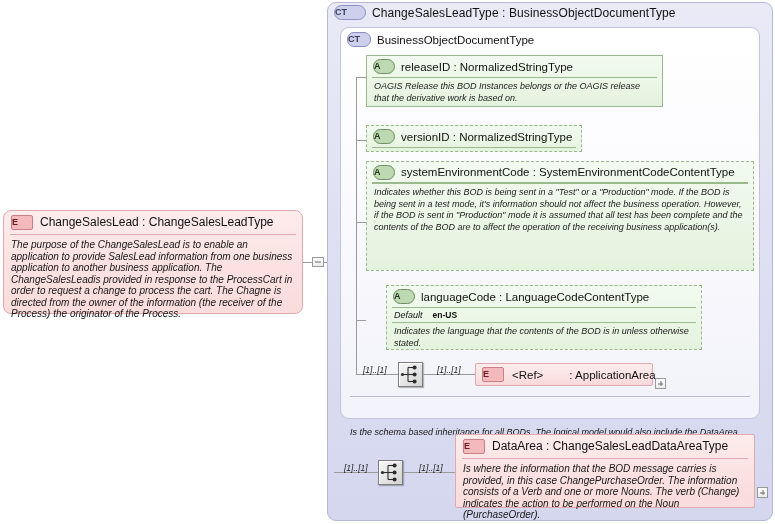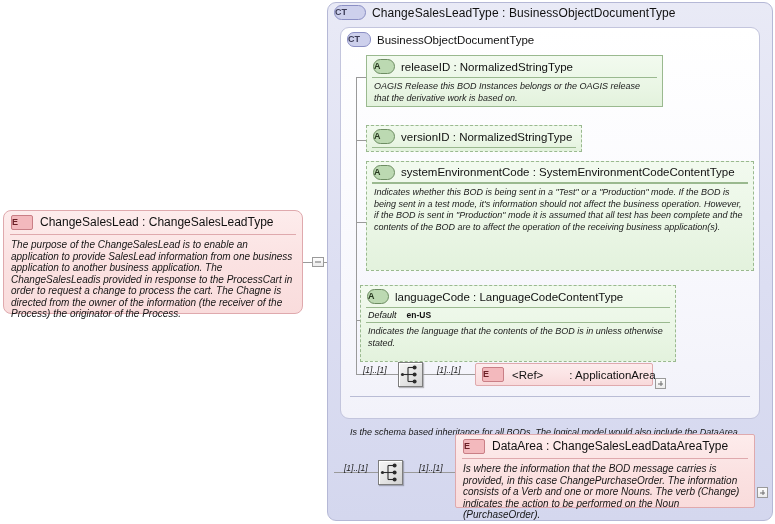--- a/index.html
+++ b/index.html
@@ -256,21 +256,21 @@
 <div class="abs attr opt" style="left:366px; top:161px; width:388px; height:110px;">
   <div class="attr-head" style="line-height:13px; padding-bottom:2px;">
     <span class="chip chip-a">A</span><span class="t" style="display:inline;">systemEnvironmentCode : SystemEnvironmentCodeContentType</span>
   </div>
   <div class="attr-rule"></div>
   <div class="attr-rule"></div>
   <div class="attr-doc">Indicates whether this BOD is being sent in a "Test" or a "Production" mode. If the BOD is being sent in a test mode, it's information should not affect the business operation. However, if the BOD is sent in "Production" mode it is assumed that all test has been complete and the contents of the BOD are to affect the operation of the receiving business application(s).</div>
 </div>
 
 <div class="abs hline" style="left:356px; top:320px; width:10px;"></div>
-<div class="abs attr opt" style="left:360px; top:285px; width:316px; height:77px;">
+<div class="abs attr opt" style="left:386px; top:285px; width:316px; height:65px;">
   <div class="attr-head">
     <span class="chip chip-a">A</span><span class="t">languageCode : LanguageCodeContentType</span>
   </div>
   <div class="attr-rule"></div>
   <div class="attr-default">
     <span class="lbl">Default</span><span class="val">en-US</span>
   </div>
   <div class="attr-rule"></div>
   <div class="attr-doc">Indicates the language that the contents of the BOD is in unless otherwise stated.</div>
 </div>

